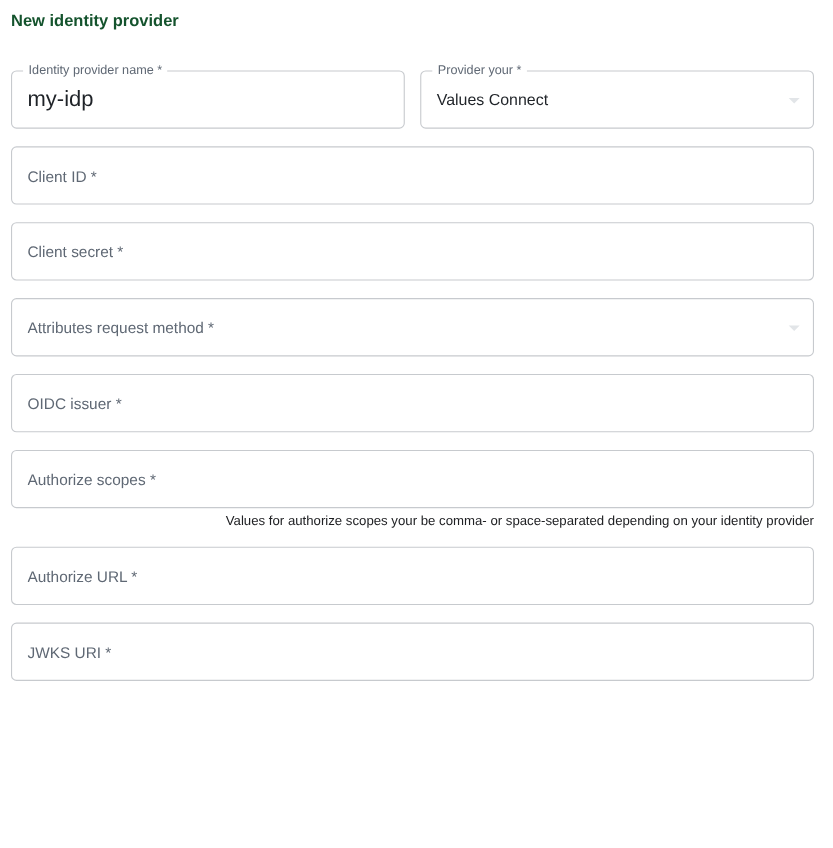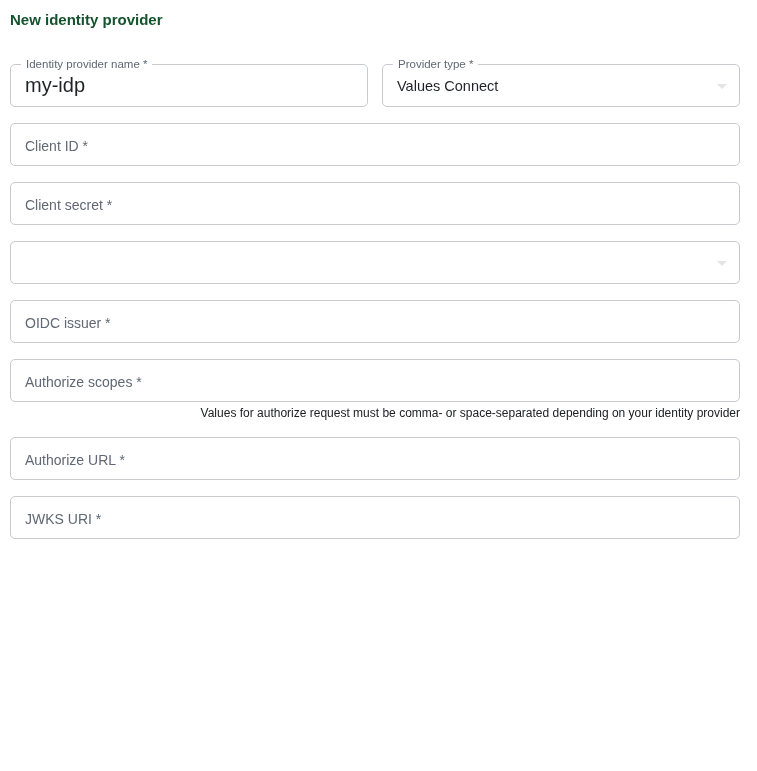--- a/index.html
+++ b/index.html
@@ -27,21 +27,21 @@
   }
   .row {
     display: flex;
     gap: 14px;
     margin-top: 36px;
   }
   .row .field { flex: 1 1 0; }
   .field {
     position: relative;
     box-sizing: border-box;
-    height: 43px;
+    height: 53px;
     border: 1px solid #c7cace;
     border-radius: 5px;
     background: #ffffff;
     display: flex;
     align-items: center;
     padding: 0 14px;
   }
   .field.full { margin-top: 16px; align-items: center; }
   .field.after-helper { margin-top: 17px; }
   .float-label {
@@ -103,48 +103,49 @@
   <h1 class="title">New identity provider</h1>
 
   <div class="row">
 
     <div class="field">
       <span class="float-label">Identity provider name *</span>
       <input class="value-input" type="text" value="my-idp" style="">
     </div>
 
     <div class="field">
-      <span class="float-label">Provider type *</span>
+      <span class="float-label">Provider your *</span>
       <span class="select-value">Values Connect</span>
       <span class="chevron"></span>
     </div>
 
   </div>
 
   <div class="field full">
     <input class="ph-input" type="text" placeholder="Client ID *" style="">
   </div>
 
   <div class="field full">
     <input class="ph-input" type="text" placeholder="Client secret *" style="">
   </div>
 
   <div class="field full">
+    <input class="ph-input" type="text" placeholder="Attributes request method *" style="">
     <span class="chevron"></span>
   </div>
 
   <div class="field full">
     <input class="ph-input" type="text" placeholder="OIDC issuer *" style="">
   </div>
 
   <div class="field full">
     <input class="ph-input" type="text" placeholder="Authorize scopes *" style="">
   </div>
 
-  <div class="helper">Values for authorize request must be comma- or space-separated depending on your identity provider</div>
+  <div class="helper">Values for authorize scopes your be comma- or space-separated depending on your identity provider</div>
 
   <div class="field after-helper">
     <input class="ph-input" type="text" placeholder="Authorize URL *" style="">
   </div>
 
 
 
   <div class="field full">
     <input class="ph-input" type="text" placeholder="JWKS URI *" style="">
   </div>

